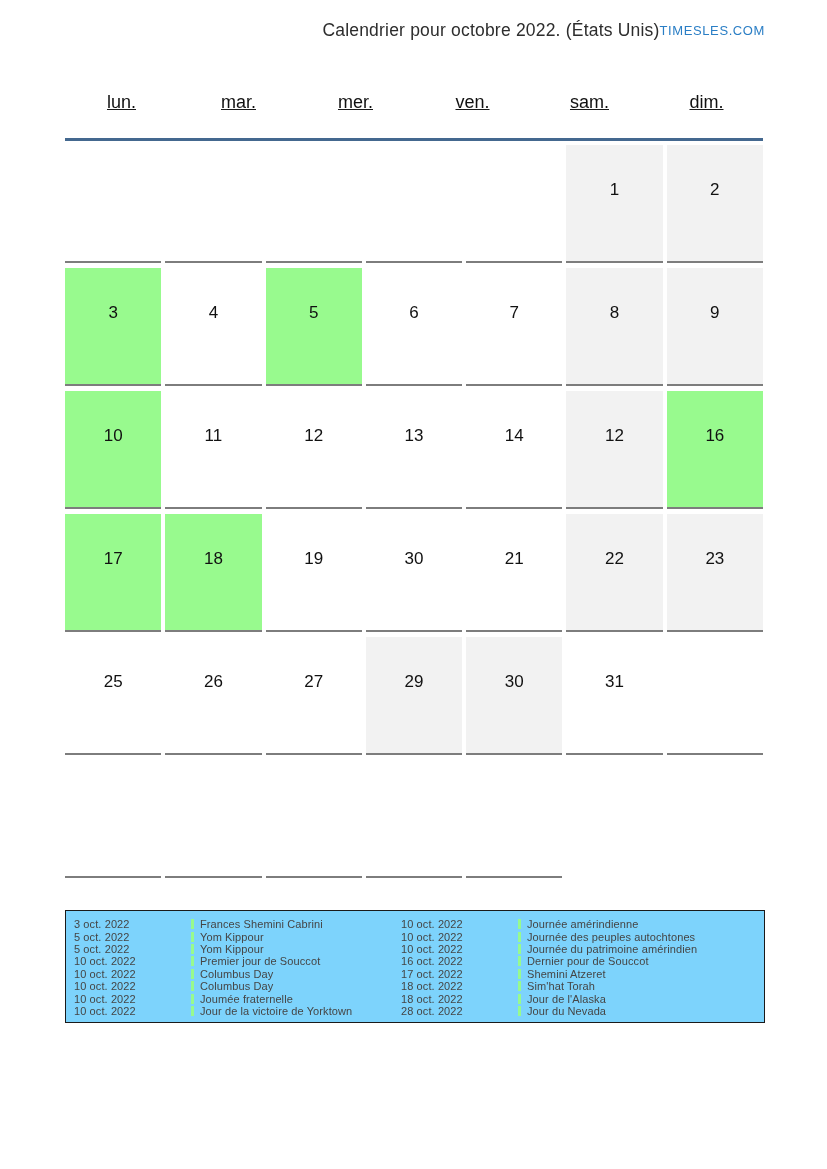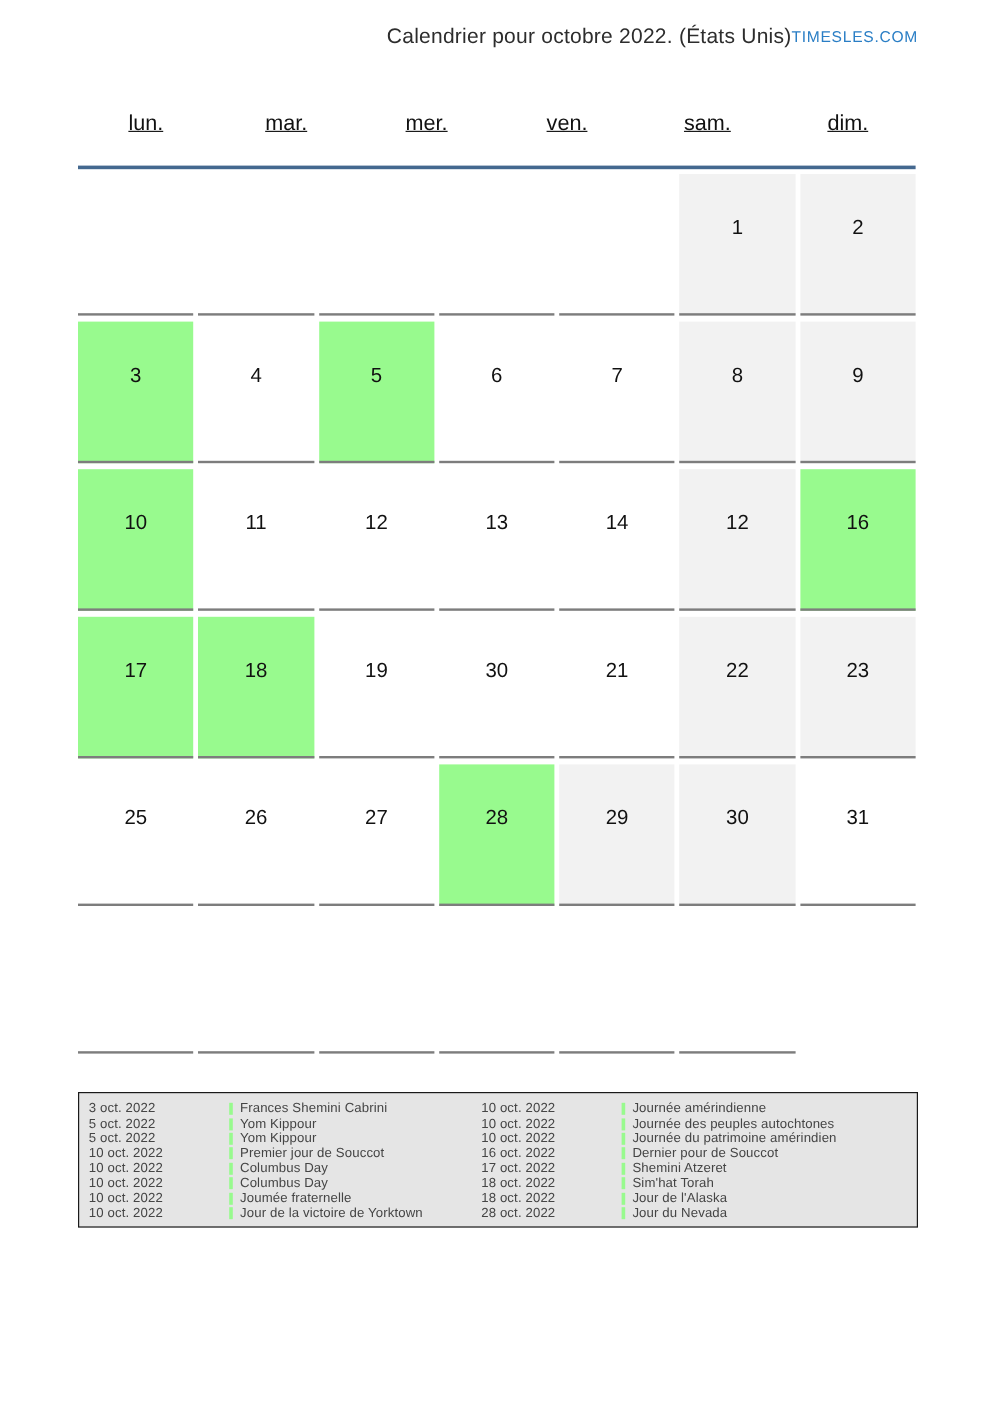--- a/index.html
+++ b/index.html
@@ -43,21 +43,21 @@
     background:#ffffff;
   }
   .cell.weekend{background:var(--weekend);}
   .cell.holiday{background:var(--green);}
   .num{
     display:block;text-align:center;padding-top:35px;
     font-size:17px;color:#111;
   }
   .legend{
     position:absolute;left:65px;top:910px;width:700px;height:113px;
-    border:1.5px solid #1a1a1a;background:#e5e5e5;
+    border:1.5px solid #1a1a1a;background:#7dd3fc;
     display:grid;grid-template-columns:327px 1fr;
     padding:7px 4px 7px 8px;
   }
   .lcol{display:flex;flex-direction:column;justify-content:space-between;}
   .lrow{display:flex;align-items:center;height:12.4px;}
   .ldate{
     width:117px;flex:0 0 117px;font-size:11px;color:#454545;letter-spacing:0.1px;
   }
   .lbar{
     width:3px;height:10px;background:var(--green);margin-right:6px;flex:0 0 3px;
@@ -168,23 +168,20 @@
       </div>
       <div class="cell normal">
         <span class="num">25</span>
       </div>
       <div class="cell normal">
         <span class="num">26</span>
       </div>
       <div class="cell normal">
         <span class="num">27</span>
       </div>
-      <div class="cell holiday">
-        <span class="num">28</span>
-      </div>
       <div class="cell weekend">
         <span class="num">29</span>
       </div>
       <div class="cell weekend">
         <span class="num">30</span>
       </div>
       <div class="cell normal">
         <span class="num">31</span>
       </div>
       <div class="cell blank">

